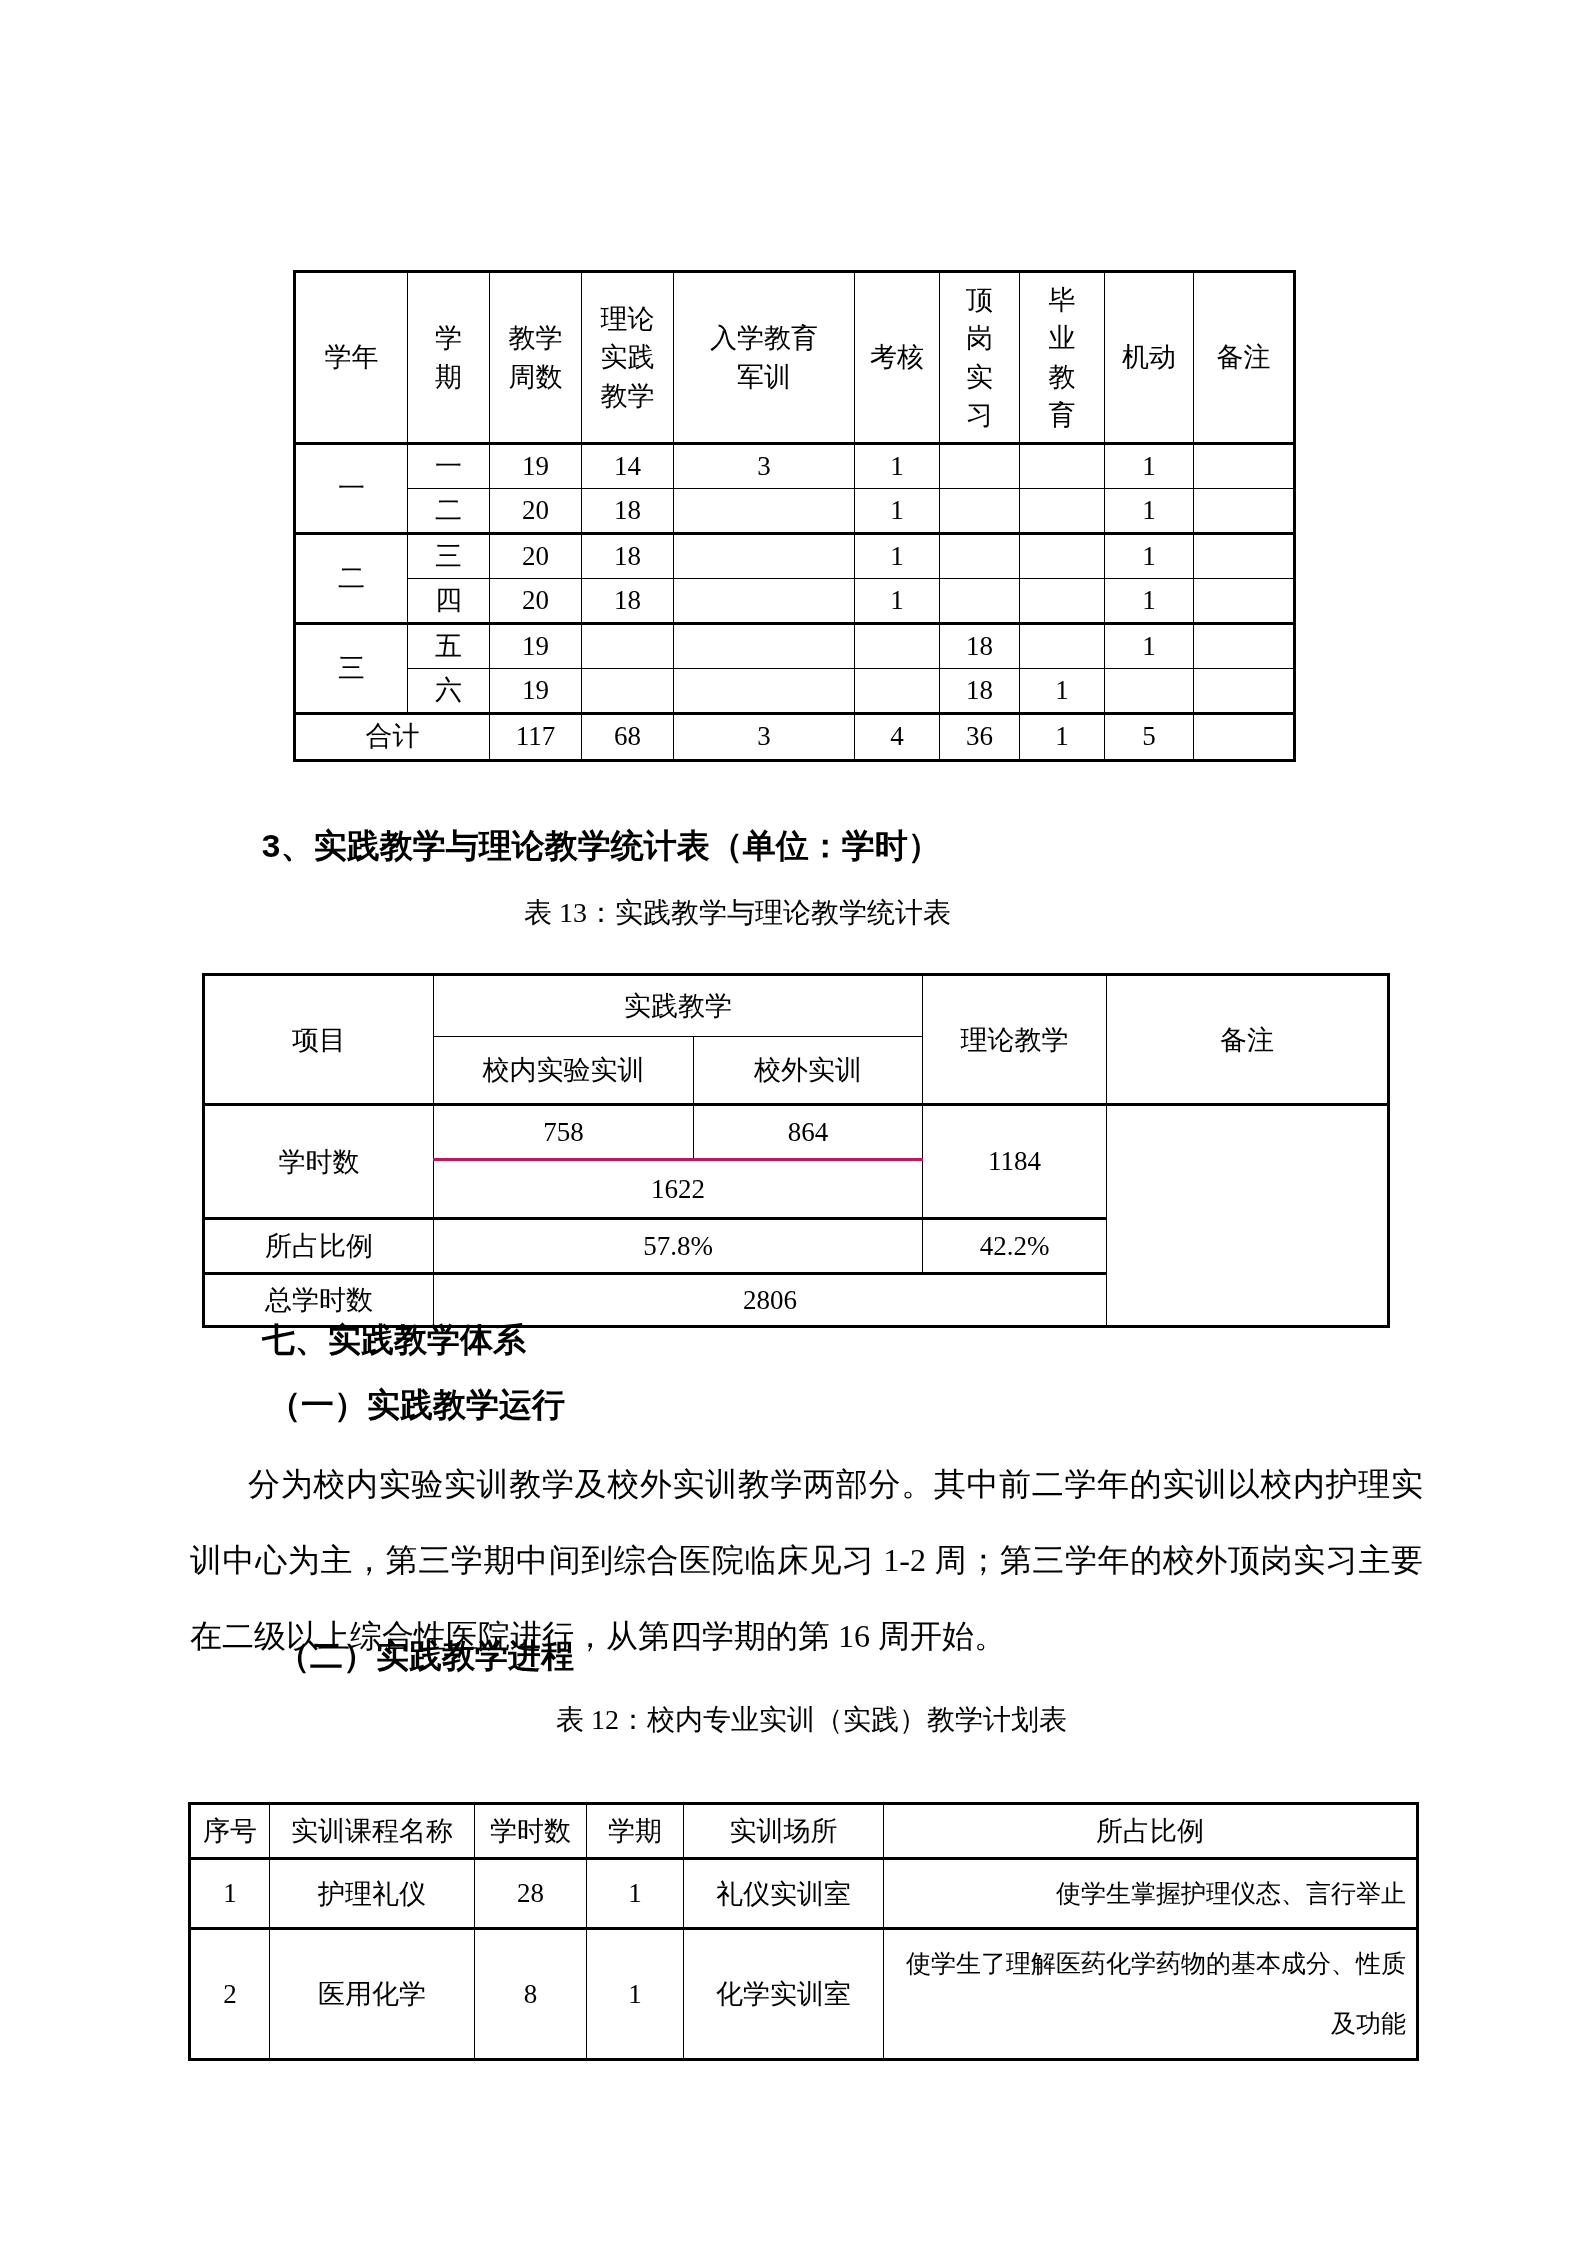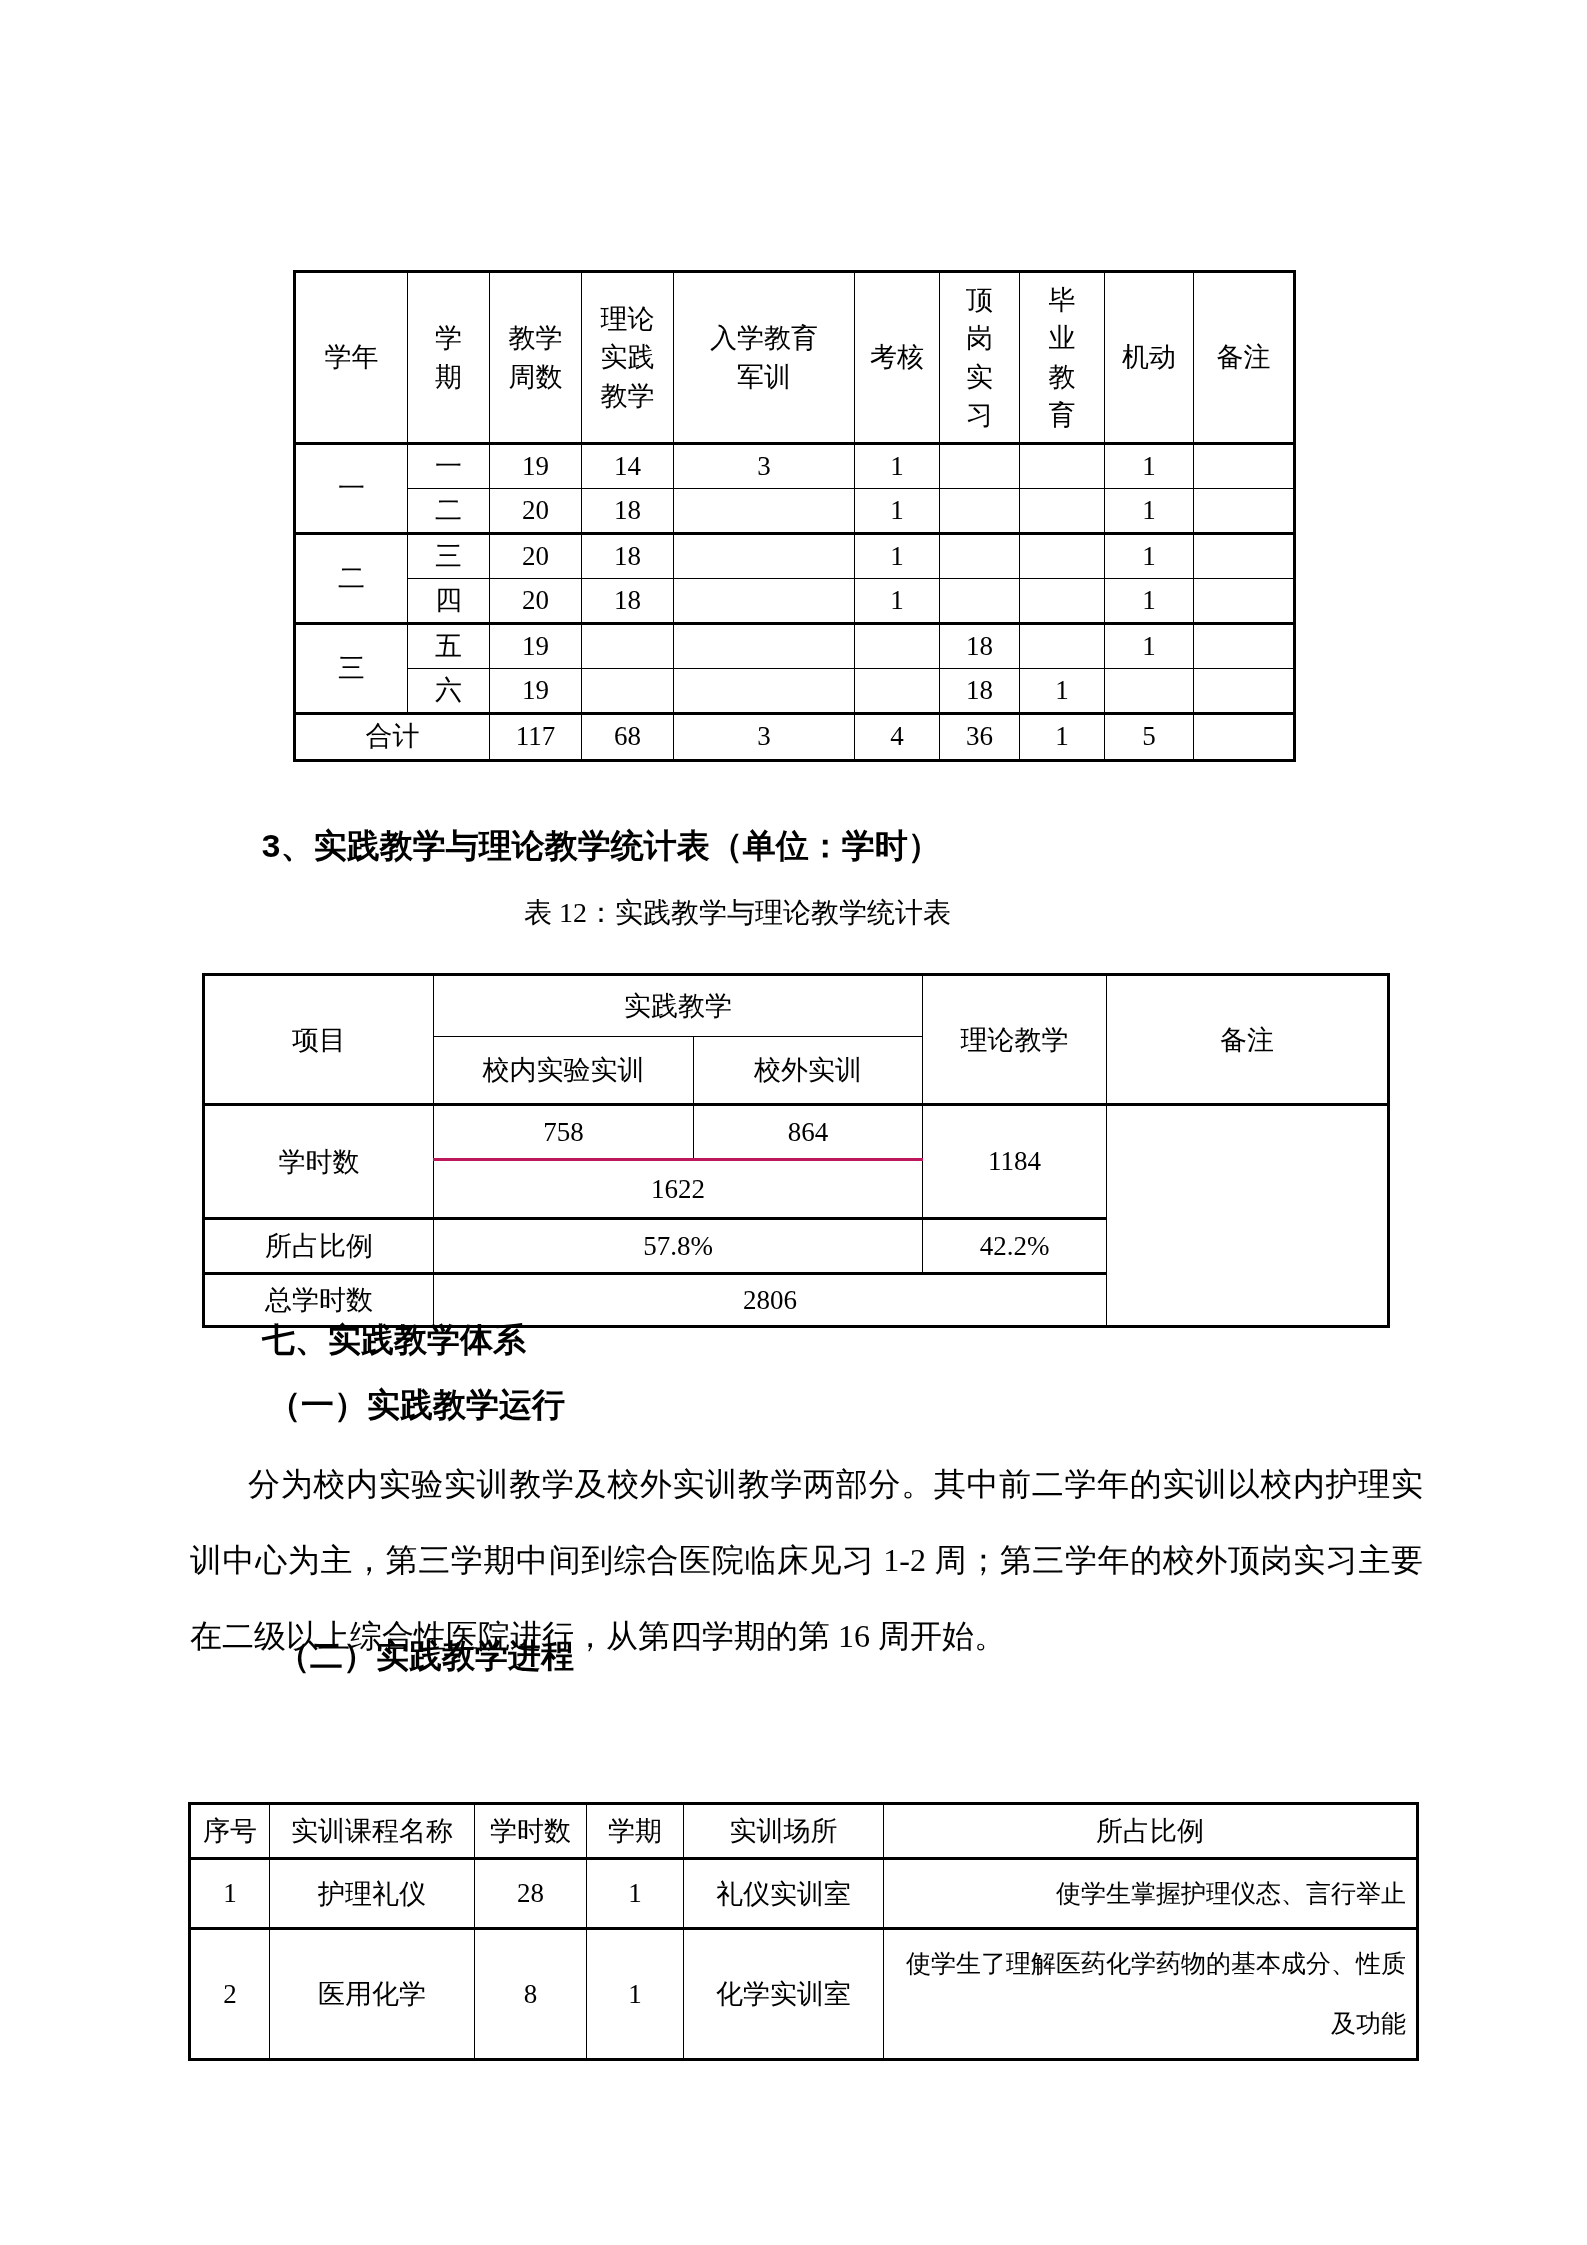--- a/index.html
+++ b/index.html
@@ -158,21 +158,21 @@
       <td>36</td>
       <td>1</td>
       <td>5</td>
       <td></td>
     </tr>
   </tbody>
     </table>
 
   <div class="abs h-bold" style="left:261px; top:828px;">3、实践教学与理论教学统计表（单位：学时）</div>
 
-  <div class="abs caption" style="left:524px; top:893px;">表 12：实践教学与理论教学统计表</div>
+  <div class="abs caption" style="left:524px; top:893px;">表 13：实践教学与理论教学统计表</div>
 
   <table id="t11" class="abs outer" style="left:202px; top:973px; width:1185px;">
     <colgroup>
       <col style="width:230px">
         <col style="width:260px">
         <col style="width:229px">
       <col style="width:184px">
         <col style="width:282px">
     </colgroup>
     <tbody>
@@ -209,20 +209,21 @@
     </table>
 
   <div class="abs h-bold" style="left:262px; top:1322px;">七、实践教学体系</div>
 
   <div class="abs h-bold" style="left:268px; top:1387px;">（一）实践教学运行</div>
 
   <div class="abs para" style="left:190px; top:1446px; width:1233px;">分为校内实验实训教学及校外实训教学两部分。其中前二学年的实训以校内护理实训中心为主，第三学期中间到综合医院临床见习 1-2 周；第三学年的校外顶岗实习主要在二级以上综合性医院进行，从第四学期的第 16 周开始。</div>
 
   <div class="abs h-bold" style="left:277px; top:1638px;">（二）实践教学进程</div>
 
+  <div class="abs caption" style="left:556px; top:1700px;">表 12：校内专业实训（实践）教学计划表</div>
 
   <table id="t12" class="abs outer" style="left:188px; top:1802px; width:1228px;">
     <colgroup>
       <col style="width:80px">
         <col style="width:205px">
         <col style="width:112px">
       <col style="width:97px">
         <col style="width:200px">
         <col style="width:534px">
     </colgroup>

